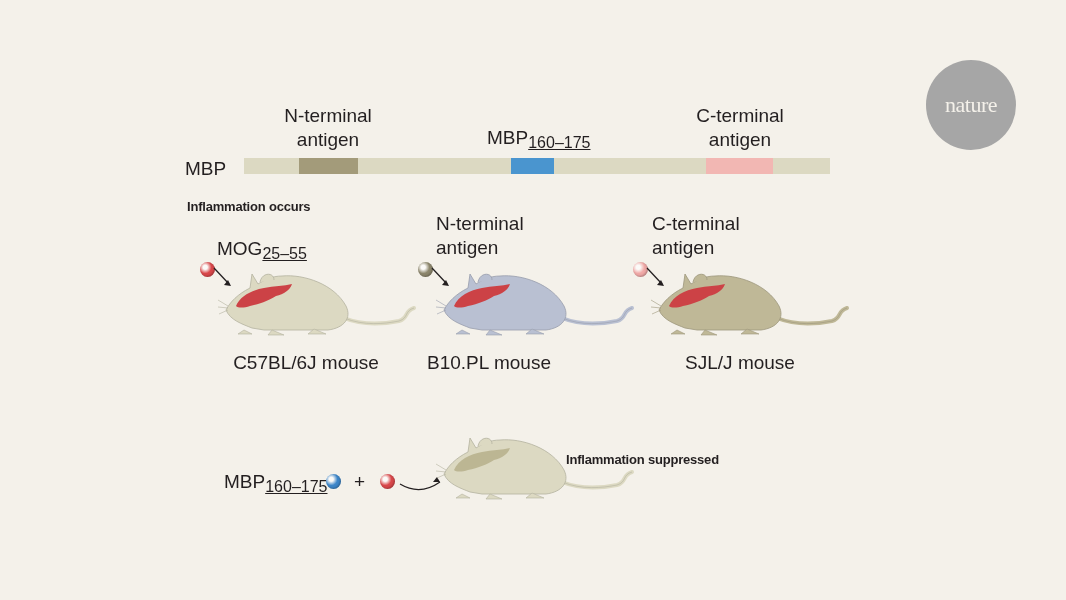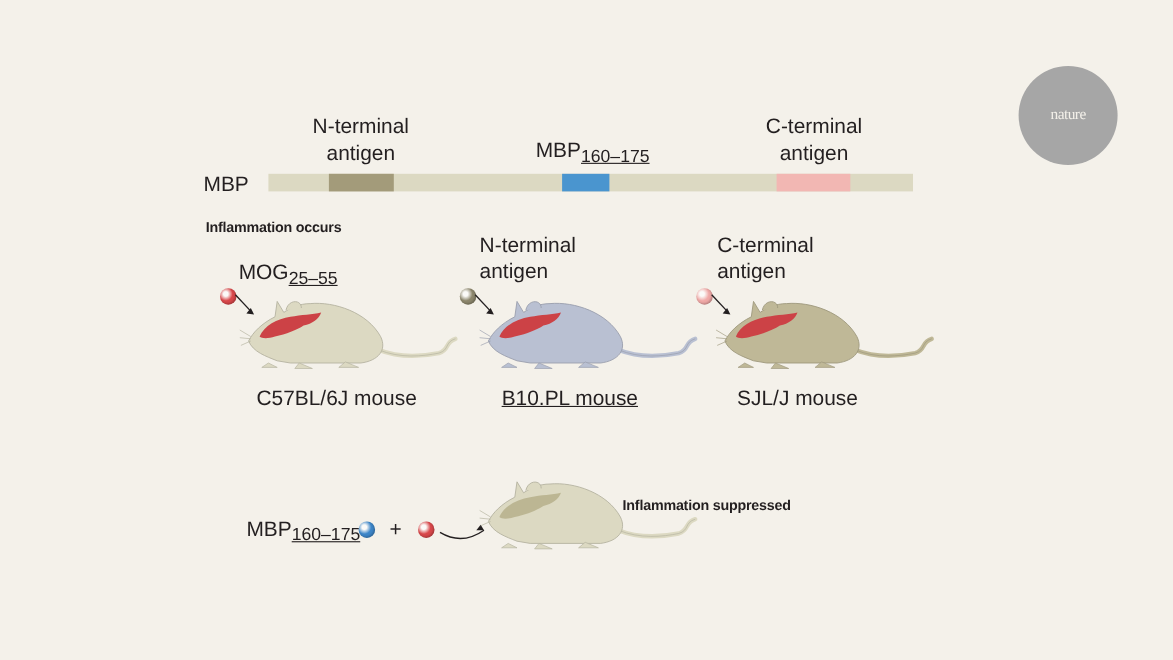--- a/index.html
+++ b/index.html
@@ -13,21 +13,21 @@
   .abs { position: absolute; }
   .lbl { font-size: 19px; line-height: 24px; white-space: nowrap; }
   .ctr { text-align: center; }
   .bold { font-weight: bold; font-size: 13px; letter-spacing: -0.2px; text-align: right; }
   sub { font-size: 16px; vertical-align: -4px; line-height: 0; text-decoration: underline; }
   .bar { position: absolute; top: 158px; height: 16px; }
   .logo {
     left: 926px; top: 60px; width: 90px; height: 90px; border-radius: 50%;
     background: #a6a6a6; display: flex; align-items: center; justify-content: center;
   }
-  .logo span { font-family: "Liberation Serif", serif; color: #f4f1ea; font-size: 14px; letter-spacing: -0.5px; }
+  .logo span { font-family: "Liberation Serif", serif; color: #f4f1ea; font-size: 22px; letter-spacing: -0.5px; }
   svg.mouse { position: absolute; overflow: visible; }
   .bead { position: absolute; border-radius: 50%; }
 </style>
 </head>
 <body>
 
 <div class="abs logo">
   <span>nature</span>
 </div>
 
@@ -109,22 +109,22 @@
         <path d="M 2 44 C 6 36, 14 28, 26 22 L 28 8 L 34 18 C 40 14, 48 10, 58 10 C 80 8, 110 18, 122 40 C 128 52, 120 62, 104 64 L 40 64 L 28 62 C 18 58, 6 54, 2 44 Z" fill="#bfb897" stroke="#9d977c" stroke-width="0.8"></path>
         <path d="M 36 16 C 38 6, 50 6, 50 14" fill="#bfb897" stroke="#9d977c" stroke-width="0.8"></path>
         <path d="M 20 64 l -6 4 l 14 0 z M 48 64 l -4 5 l 16 0 z M 90 63 l -6 5 l 18 0 z" fill="#bfb897" stroke="#9d977c" stroke-width="0.6"></path>
         <path d="M 12 40 C 16 30, 28 24, 40 22 C 50 20, 60 20, 68 18 C 66 24, 60 28, 52 30 C 46 34, 36 38, 26 40 C 20 42, 14 42, 12 40 Z" fill="#cc4246"></path>
         <path d="M 4 40 l -10 -6 M 4 42 l -10 -1 M 4 44 l -9 4" stroke="#9d977c" stroke-width="0.6" fill="none"></path>
       </g>
     </g>
   </svg>
 
 <div class="abs lbl ctr" style="left:214px; top:351px; width:184px;">C57BL/6J mouse</div>
-<div class="abs lbl ctr" style="left:428px; top:351px; width:180px;text-decoration:underline;">B10.PL mouse</div>
-<div class="abs lbl ctr" style="left:635px; top:351px; width:180px;">SJL/J mouse</div>
+<div class="abs lbl ctr" style="left:399px; top:351px; width:180px;">B10.PL mouse</div>
+<div class="abs lbl ctr" style="left:650px; top:351px; width:180px;">SJL/J mouse</div>
 
 <div class="abs lbl ctr" style="left:204px; top:381px; width:204px;">
 </div>
 
 <div class="abs lbl" style="left:224px; top:470px;">
   <span>MBP</span><sub>160–175</sub>
 </div>
 <div class="bead" style="left: 326px; top: 474px; width: 15px; height: 15px; background: radial-gradient(circle at 35% 35%, rgba(255, 255, 255, 0.667) 0px, rgba(255, 255, 255, 0.667) 15%, rgb(61, 134, 201) 45%, rgb(61, 134, 201)); box-shadow: rgba(0, 0, 0, 0.25) -1px -1px 2px inset;" id="bead3"></div>
 <div class="abs lbl" style="left:354px; top:470px;">+</div>
 <div class="bead" style="left: 380px; top: 474px; width: 15px; height: 15px; background: radial-gradient(circle at 35% 35%, rgba(255, 255, 255, 0.667) 0px, rgba(255, 255, 255, 0.667) 15%, rgb(217, 72, 75) 45%, rgb(217, 72, 75)); box-shadow: rgba(0, 0, 0, 0.25) -1px -1px 2px inset;" id="bead4"></div>

